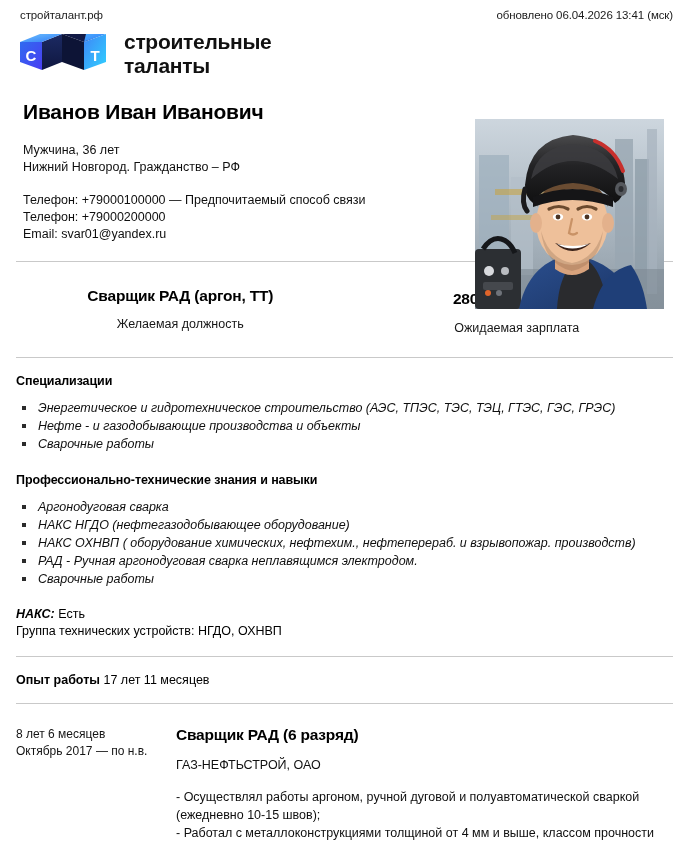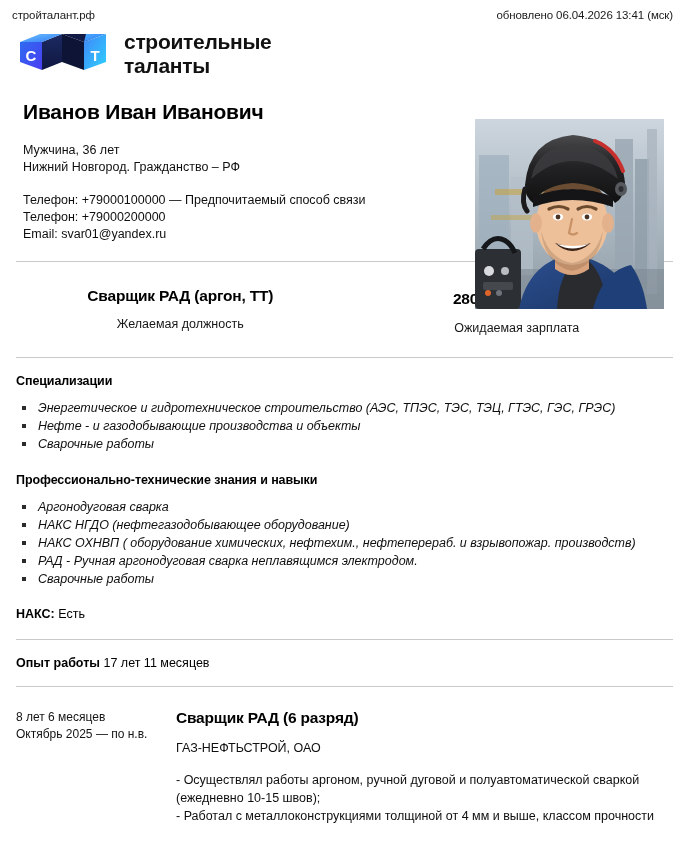--- a/index.html
+++ b/index.html
@@ -21,21 +21,21 @@
     height: 856px;
     padding: 0;
     box-sizing: border-box;
   }
 
   
   .topbar {
     display: flex;
     justify-content: space-between;
     align-items: flex-start;
-    padding: 9px 14px 0 12px;
+    padding: 9px 14px 0 20px;
     box-sizing: border-box;
   }
   .site-url {
     font-size: 11.5px;
     color: #1a1a1a;
     letter-spacing: -0.1px;
   }
   .updated {
     font-size: 11.5px;
     color: #1a1a1a;
@@ -160,21 +160,21 @@
   }
 
   .naks-block {
     padding: 14px 14px 16px 16px;
     box-sizing: border-box;
   }
   .naks-line {
     font-size: 12.5px;
     line-height: 17px;
   }
-  .naks-line b { font-weight: bold; }
+  .naks-line b { font-weight: bold; font-style: italic; }
 
   
   .exp-head {
     padding: 16px 14px 16px 16px;
     font-size: 12.5px;
     box-sizing: border-box;
   }
   .exp-head b { font-weight: bold; }
 
   .exp-entry {
@@ -387,35 +387,36 @@
       <li>РАД - Ручная аргонодуговая сварка неплавящимся электродом.</li>
       <li>Сварочные работы</li>
     </ul>
   </div>
 
   <div class="naks-block">
     <div class="naks-line">
       <b>НАКС:</b>
       <span>Есть</span>
     </div>
+    <div class="naks-line">Группа технических устройств: НГДО, ОХНВП</div>
   </div>
 
   <div class="hr"></div>
 
   <div class="exp-head">
     <b>Опыт работы</b>
     <span>17 лет 11 месяцев</span>
   </div>
 
   <div class="hr"></div>
 
   <div class="exp-entry">
     <div class="exp-dates">
       <div>8 лет 6 месяцев</div>
-      <div>Октябрь 2025 — по н.в.</div>
+      <div>Октябрь 2017 — по н.в.</div>
     </div>
     <div class="exp-body">
       <div class="exp-job">Сварщик РАД (6 разряд)</div>
       <div class="exp-company">ГАЗ-НЕФТЬСТРОЙ, ОАО</div>
       <div class="exp-desc">- Осуществлял работы аргоном, ручной дуговой и полуавтоматической сваркой (ежедневно 10-15 швов);
 - Работал с металлоконструкциями толщиной от 4 мм и выше, классом прочности</div>
     </div>
   </div>
 
 </div>

